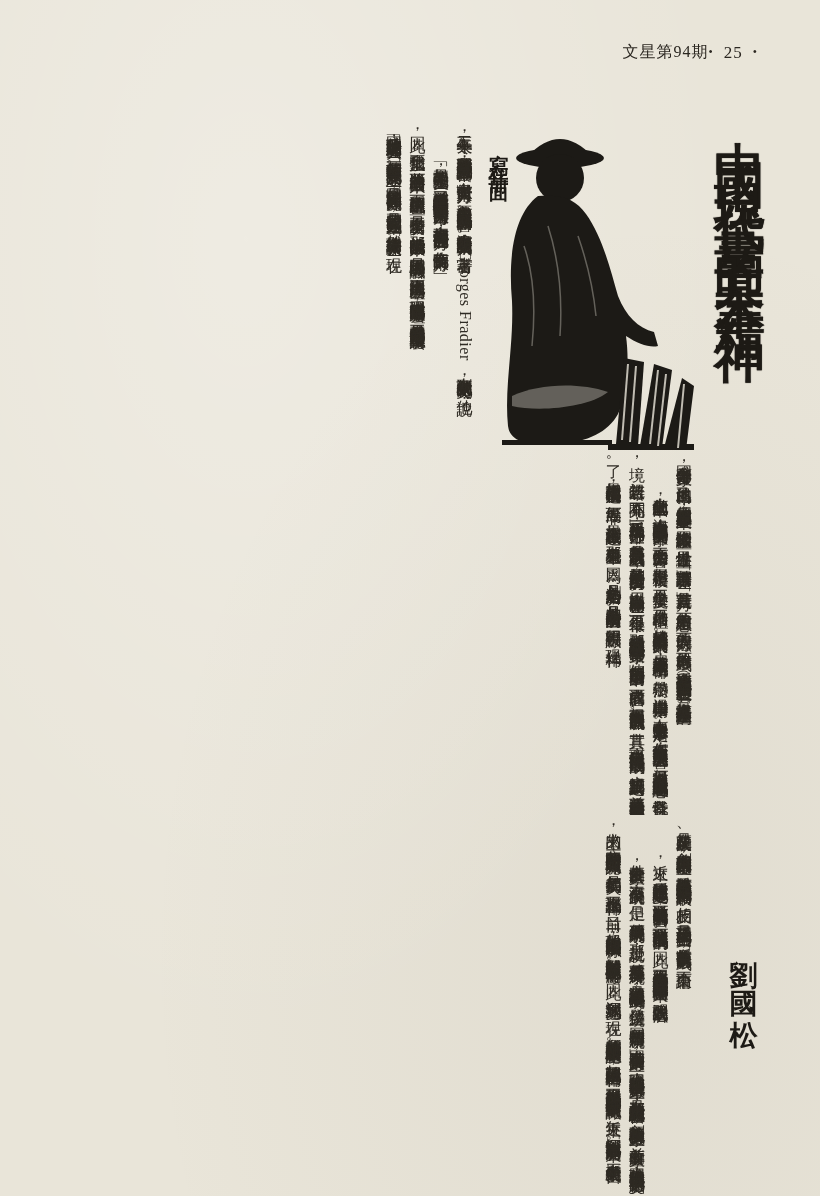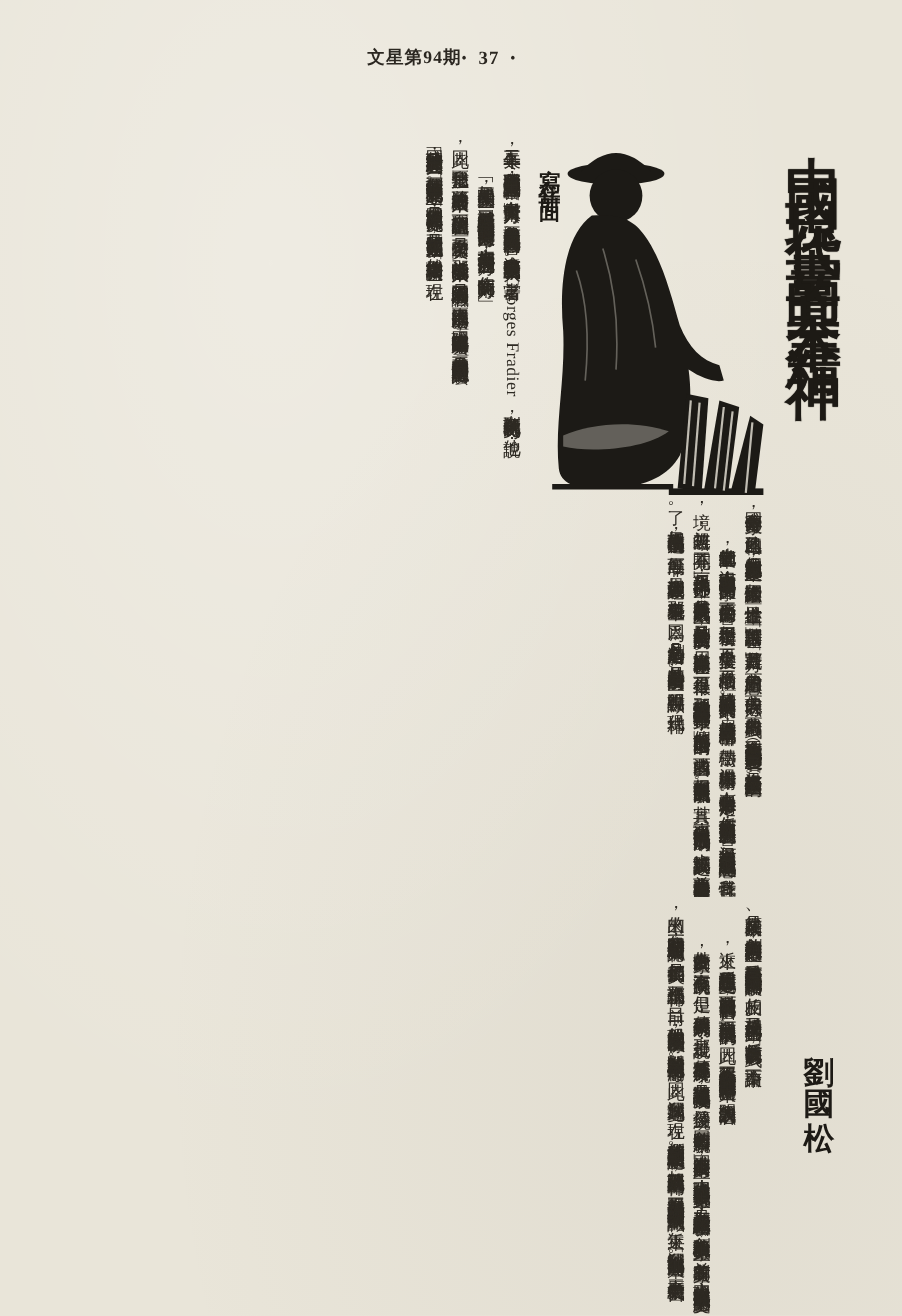--- a/index.html
+++ b/index.html
@@ -11,22 +11,22 @@
     overflow:hidden;
   }
   .page{position:relative;width:820px;height:1196px;
     background:
       radial-gradient(ellipse at 30% 20%, rgba(255,255,255,.25), rgba(0,0,0,0) 60%),
       radial-gradient(ellipse at 80% 80%, rgba(120,110,90,.07), rgba(0,0,0,0) 55%),
       #e9e5d9;
   }
   
   .header{position:absolute;top:42px;left:45px;right:62px;
-    display:flex;justify-content:center;align-items:center;
-    font-size:16px;letter-spacing:1px;font-weight:bold;color:#2b2721;}
+    display:flex;justify-content:flex-end;align-items:center;
+    font-size:16px;letter-spacing:1px;font-weight:normal;color:#2b2721;}
   .pageno{display:flex;align-items:center;gap:10px;font-size:17px;}
   .pageno .dot{font-size:12px;}
   
   .article-title{
     position:absolute;top:102px;right:46px;
     writing-mode:vertical-rl;text-orientation:upright;
     font-size:50px;font-weight:bold;letter-spacing:21px;
     color:#1d1a15;text-shadow:0 0 1px #1d1a15;
   }
   .author-name{
@@ -60,21 +60,21 @@
 </style>
 </head>
 <body>
 
 <div class="page">
 
   <div class="header">
     <span>文星第94期</span>
     <span class="pageno">
       <span class="dot">•</span>
-      <span>37</span>
+      <span>25</span>
       <span class="dot">•</span>
     </span>
   </div>
 
   <div class="article-title">中國現代畫的基本精神</div>
 
   <div class="author-name">劉國松</div>
 
   <div class="illustration">
     <svg viewBox="0 0 228 356">

